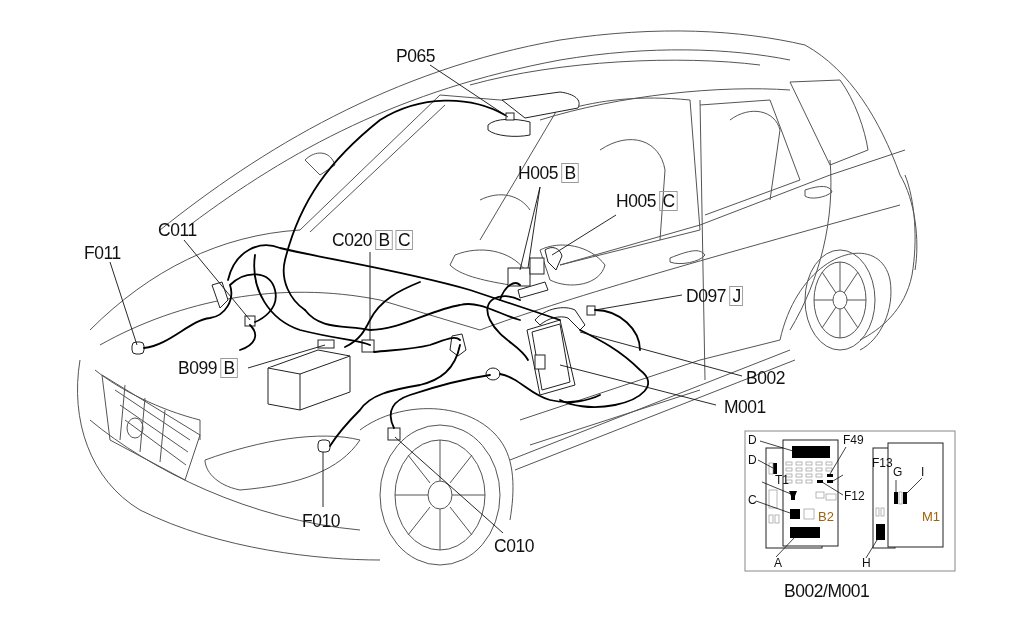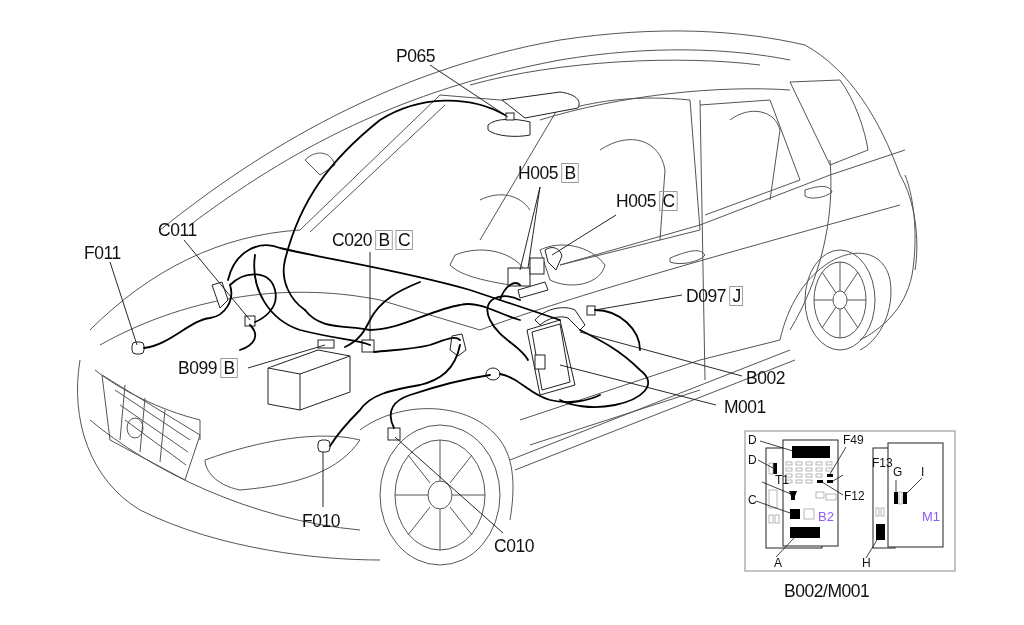--- a/index.html
+++ b/index.html
@@ -7,21 +7,21 @@
          font-family: "Liberation Sans", sans-serif; }
   #diagram { position: absolute; left: 0; top: 0; width: 1024px; height: 625px; }
   .lbl { position: absolute; font-family: "Liberation Sans", sans-serif; font-size: 19px;
          color: #111; white-space: nowrap; line-height: 1; letter-spacing: -0.5px;
          transform: scaleX(0.92); transform-origin: left top; }
   .lbl .box { display: inline-block; border: 1px solid #999; padding: 0 2px; margin-left: 4px;
               line-height: 18px; height: 18px; }
   .lbl .box + .box { margin-left: 3px; }
   .sm { position: absolute; font-size: 12px; color: #111; line-height: 1; white-space: nowrap;
         font-family: "Liberation Sans", sans-serif; }
-  .sm.grey { color: #8b5cf6; font-size: 13px; }
+  .sm.grey { color: #a16207; font-size: 13px; }
   .caption { position: absolute; left: 784px; top: 580px; font-size: 19px; color: #111;
              letter-spacing: -0.5px; transform: scaleX(0.92); transform-origin: left top; }
 </style>
 </head>
 <body>
 
 <svg id="diagram" viewBox="0 0 1024 625" xmlns="http://www.w3.org/2000/svg">
 
   <g fill="none" stroke="#555" stroke-width="1" stroke-linejoin="round">
 

